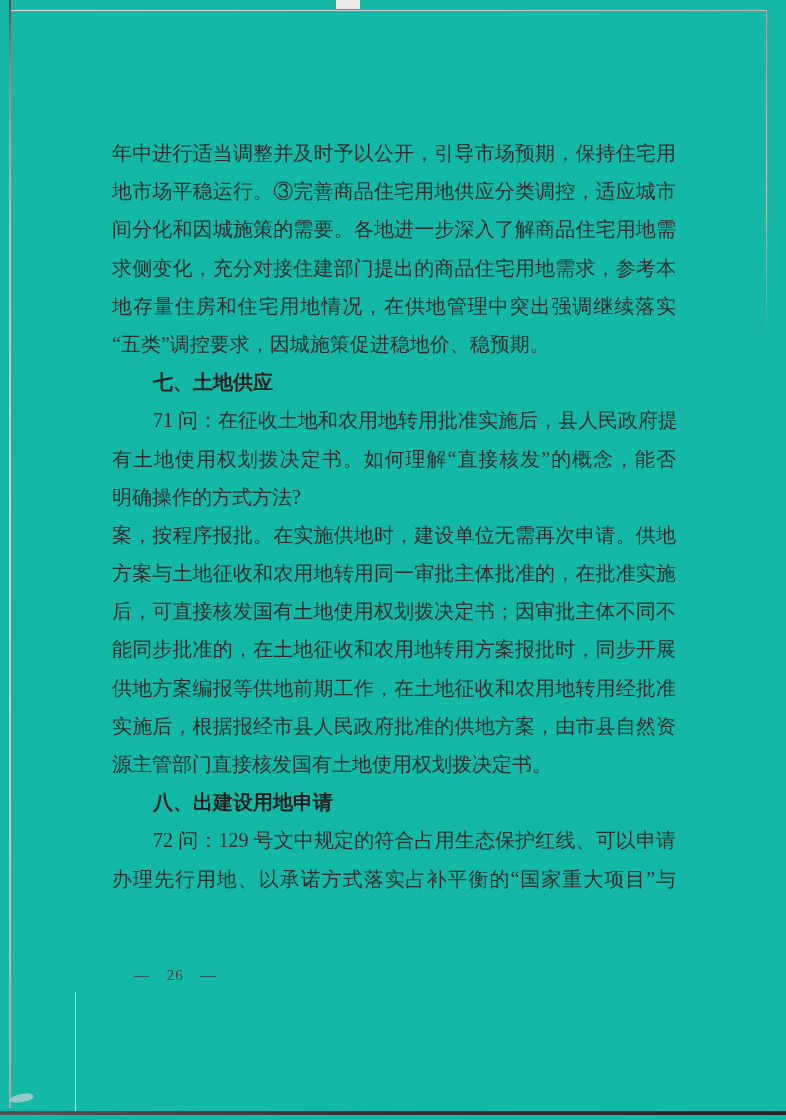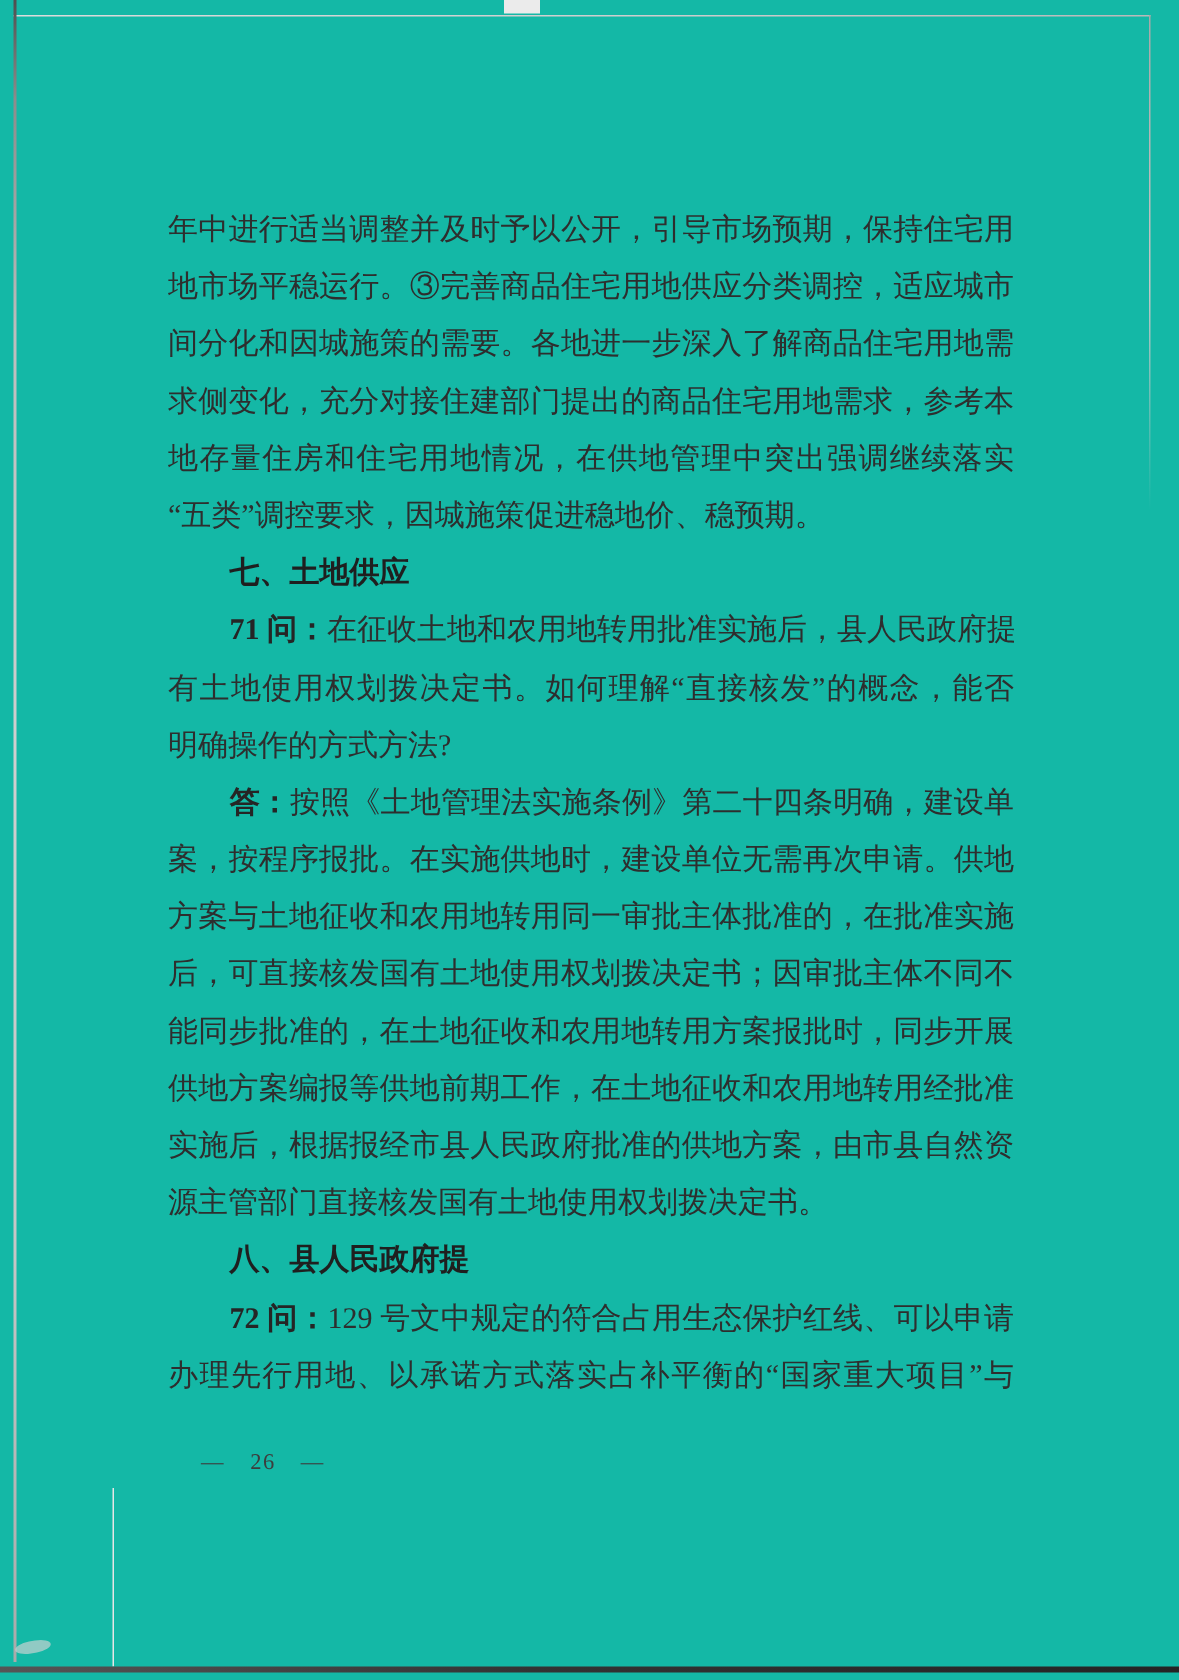--- a/index.html
+++ b/index.html
@@ -64,21 +64,21 @@
     height: 38.2px;
     line-height: 38.2px;
     padding-left: 41px;
     font-family: "Liberation Sans", "DejaVu Sans", sans-serif;
     font-weight: bold;
     font-size: 20px;
     color: #1f1f1f;
     white-space: nowrap;
   }
   .indent { display: inline-block; width: 41px; }
-  .lead { font-weight: bold; color: #252525; }
+  .lead { font-weight: normal; color: #252525; }
   .footer-page-number {
     position: absolute; left: 134px; top: 956px;
     font-size: 15px;
     line-height: 38.2px;
     color: #3d3d3d;
     letter-spacing: 1px;
     word-spacing: 12px;
   }
 </style>
 </head>
@@ -101,30 +101,29 @@
         <div class="line">地存量住房和住宅用地情况，在供地管理中突出强调继续落实</div>
         <div class="line last">“五类”调控要求，因城施策促进稳地价、稳预期。</div>
       </div>
       <div class="heading">七、土地供应</div>
       <div class="para">
         <div class="line"><span class="indent"></span><span class="lead">71 问：</span><span>在征收土地和农用地转用批准实施后，县人民政府提</span></div>
         <div class="line">有土地使用权划拨决定书。如何理解“直接核发”的概念，能否</div>
         <div class="line last">明确操作的方式方法?</div>
       </div>
       <div class="para">
-        <div class="line"><span class="indent"></span><span class="lead">答：</span><span>按照《土地管理法实施条例》第二十四条明确，建设单</span></div>
         <div class="line">案，按程序报批。在实施供地时，建设单位无需再次申请。供地</div>
         <div class="line">方案与土地征收和农用地转用同一审批主体批准的，在批准实施</div>
         <div class="line">后，可直接核发国有土地使用权划拨决定书；因审批主体不同不</div>
         <div class="line">能同步批准的，在土地征收和农用地转用方案报批时，同步开展</div>
         <div class="line">供地方案编报等供地前期工作，在土地征收和农用地转用经批准</div>
         <div class="line">实施后，根据报经市县人民政府批准的供地方案，由市县自然资</div>
         <div class="line last">源主管部门直接核发国有土地使用权划拨决定书。</div>
       </div>
-      <div class="heading">八、县人民政府提</div>
+      <div class="heading">八、出建设用地申请</div>
       <div class="para">
         <div class="line"><span class="indent"></span><span class="lead">72 问：</span><span>129 号文中规定的符合占用生态保护红线、可以申请</span></div>
         <div class="line">办理先行用地、以承诺方式落实占补平衡的“国家重大项目”与</div>
       </div>
     </div>
 
   <div class="footer-page-number">— 26 —</div>
 
   <div class="edge-bottom"></div>
 </div>

